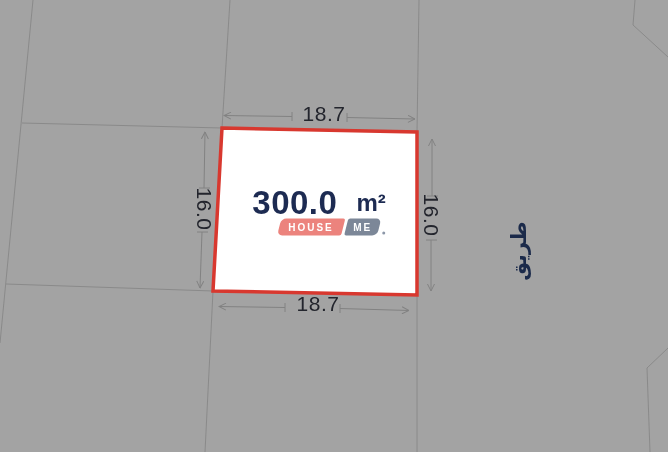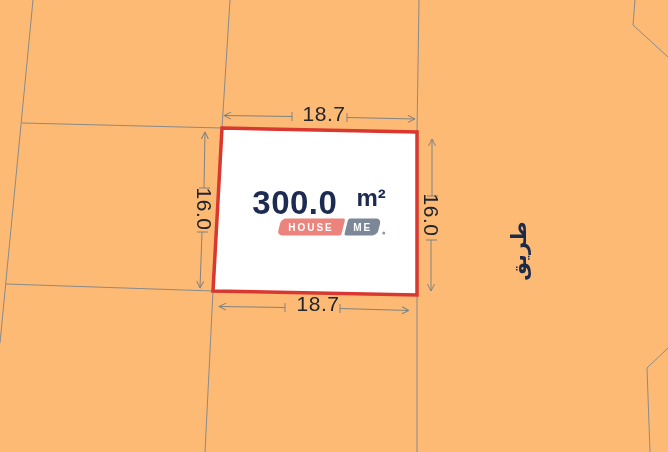--- a/index.html
+++ b/index.html
@@ -1,19 +1,19 @@
 <!DOCTYPE html>
 <html style="--plot-border: #d8382f; --area-text: #1d2b52; --dim-text: #23252d; --badge-house: #ec837d; --badge-me: #7c8798; --line-gray: #8a8a8a; --road-text: #1b2a4a;"><head>
 <meta charset="utf-8">
 <style>
   html, body { margin: 0; padding: 0; background: #ffffff; }
   .canvas {
     position: relative;
     width: 668px; height: 452px;
-    background: #fdba74;
+    background: #a3a3a3;
     overflow: hidden;
     font-family: "Liberation Sans", sans-serif;
   }
   svg.layer { position: absolute; left: 0; top: 0; }
   .parcel-line  { stroke: var(--line-gray, #8a8a8a); stroke-width: 1; fill: none; }
   .plot-poly    { fill: #ffffff; stroke: var(--plot-border, #d8382f); stroke-width: 3.5; stroke-linejoin: miter; }
   .dim-line     { stroke: #828282; stroke-width: 1; fill: none; }
 
   .label {
     position: absolute;
@@ -26,21 +26,21 @@
   .label.rot-cw  { transform: translate(-50%, -50%) rotate(90deg); }
 
   .dim-top    { left: 324px; top: 114px; }
   .dim-bottom { left: 318px; top: 304px; }
   .dim-left   { left: 204px; top: 209px; }
   .dim-right  { left: 431px; top: 215px; }
 
   .area-wrap {
     position: absolute; left: 319px; top: 203px;
     transform: translate(-50%, -50%);
-    display: flex; align-items: flex-start; gap: 19px;
+    display: flex; align-items: center; gap: 19px;
     white-space: nowrap;
     color: var(--area-text, #1d2b52);
   }
   .area-value { font-size: 33px; font-weight: 800; letter-spacing: 0.5px; }
   .area-unit  { font-size: 24px; font-weight: 600; }
 
   .badge {
     position: absolute; left: 332px; top: 227px;
     transform: translate(-50%, -50%);
     display: flex; align-items: center; gap: 3px;

